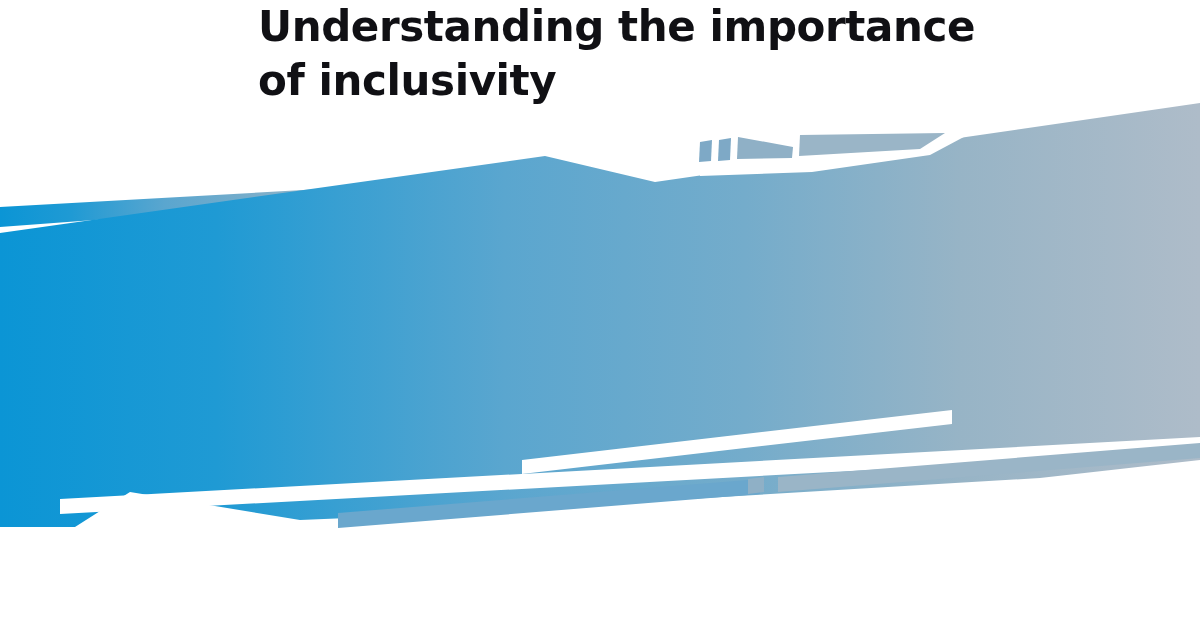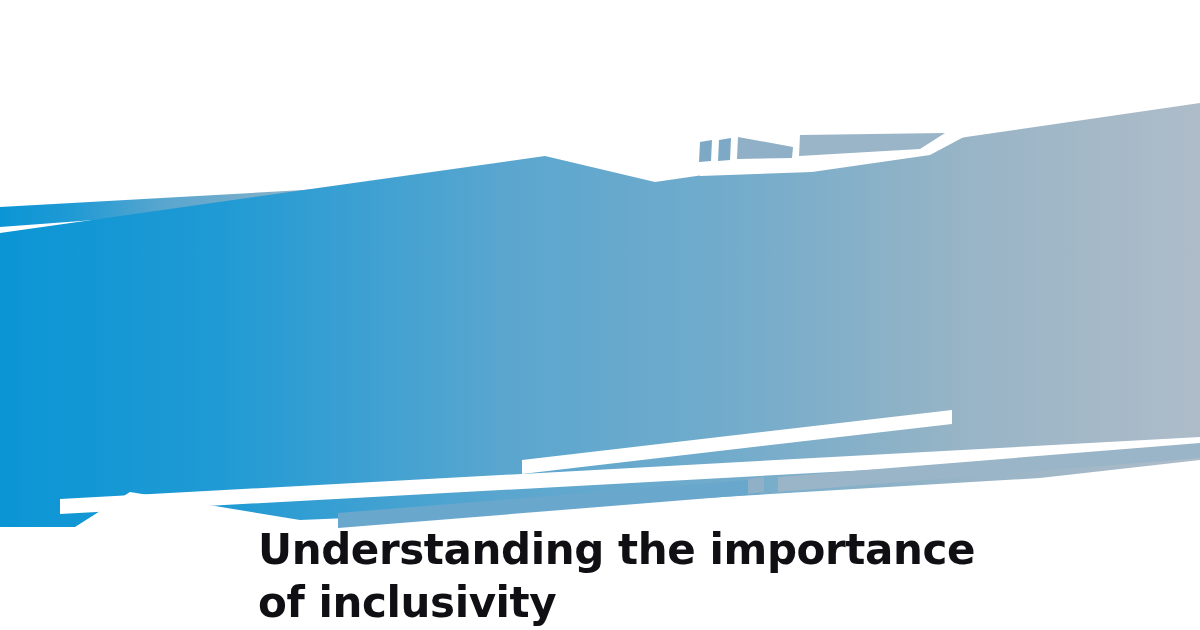--- a/index.html
+++ b/index.html
@@ -28,21 +28,21 @@
     height: 630px;
     display: block;
   }
   #title-layer {
     position: absolute;
     left: 0;
     top: 0;
     width: 1200px;
     height: 630px;
     display: flex;
-    align-items: flex-end;
+    align-items: flex-start;
     justify-content: flex-start;
   }
   #banner-title {
     margin: 0;
     padding: 0 0 0 258px;
     max-width: 760px;
     font-family: "DejaVu Sans", "Liberation Sans", sans-serif;
     font-size: 42px;
     line-height: 1.28;
     font-weight: 700;

